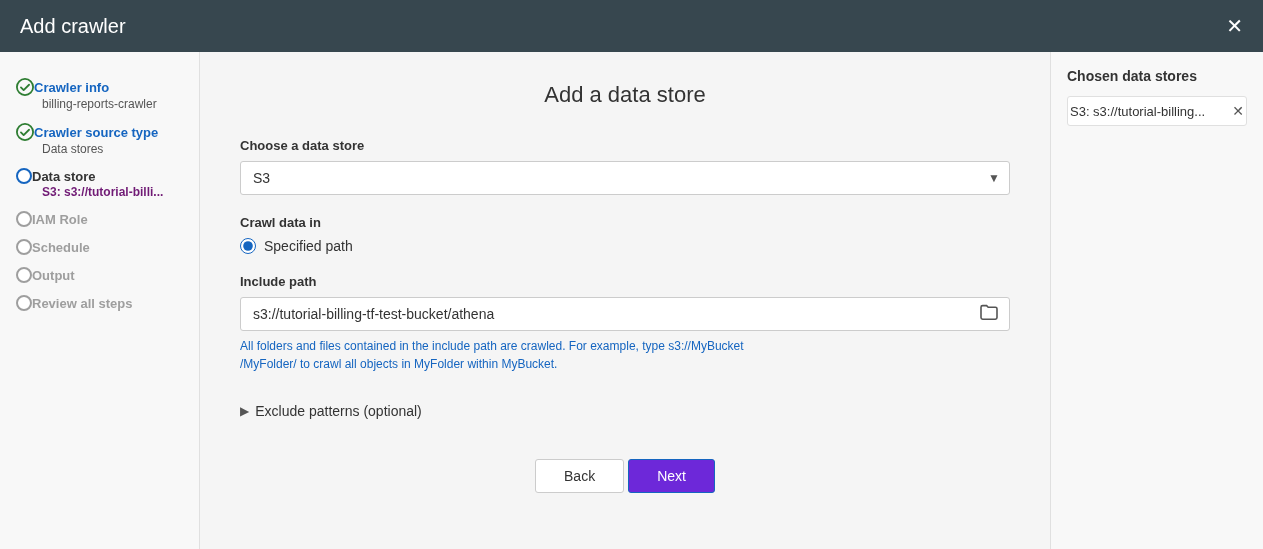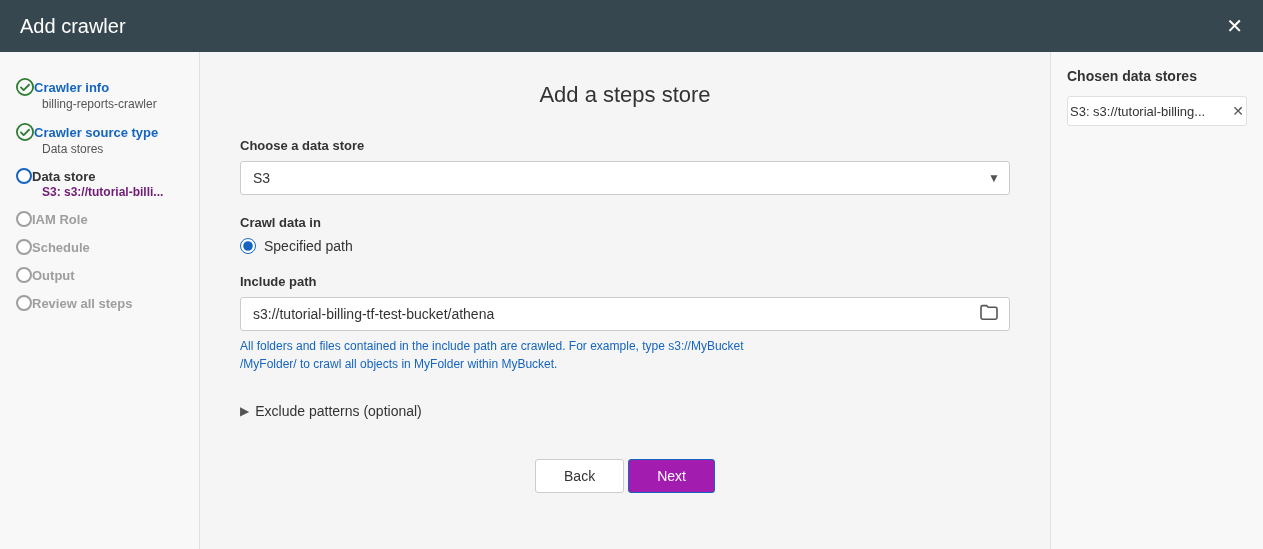--- a/index.html
+++ b/index.html
@@ -269,21 +269,21 @@
       border: 1px solid #ccc;
     }
 
     .btn-default {
       background: #fff;
       color: #333;
       border: 1px solid #ccc;
     }
 
     .btn-primary {
-      background: #a21caf;
+      background: #6d28d9;
       color: #fff;
       border: 1px solid #1565c0;
     }
 
     
     .right-panel {
       width: 213px;
       background: #f8f8f8;
       border-left: 1px solid #e0e0e0;
       padding: 16px;
@@ -393,21 +393,21 @@
 
       <div class="sidebar-item">
         <div class="sidebar-step">
           <span class="step-icon inactive"></span>
           <span class="step-label inactive">Review all steps</span>
         </div>
       </div>
     </div>
 
     <div class="main-content">
-      <h2 class="page-title">Add a steps store</h2>
+      <h2 class="page-title">Add a data store</h2>
 
       <div class="form-group">
         <label class="form-label">Choose a data store</label>
         <div class="select-wrapper">
           <select class="form-select">
             <option>S3</option>
             <option>JDBC</option>
             <option>DynamoDB</option>
             <option>MongoDB</option>
           </select>

